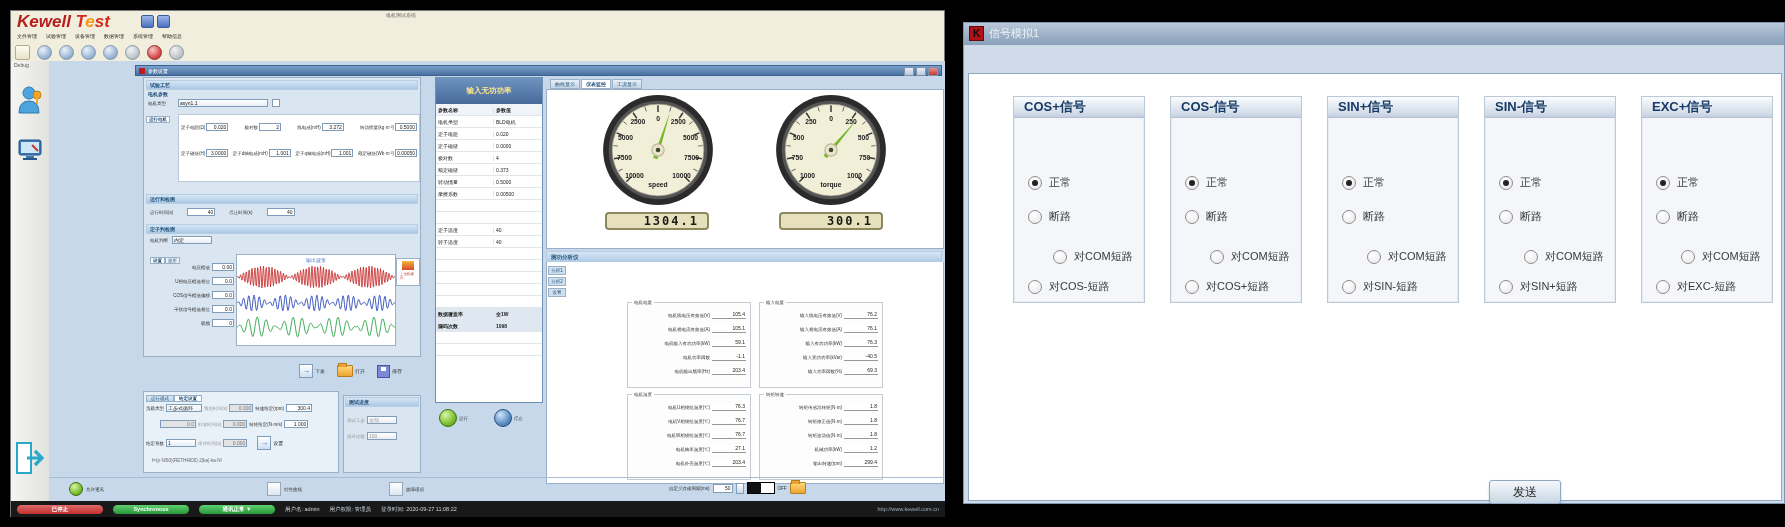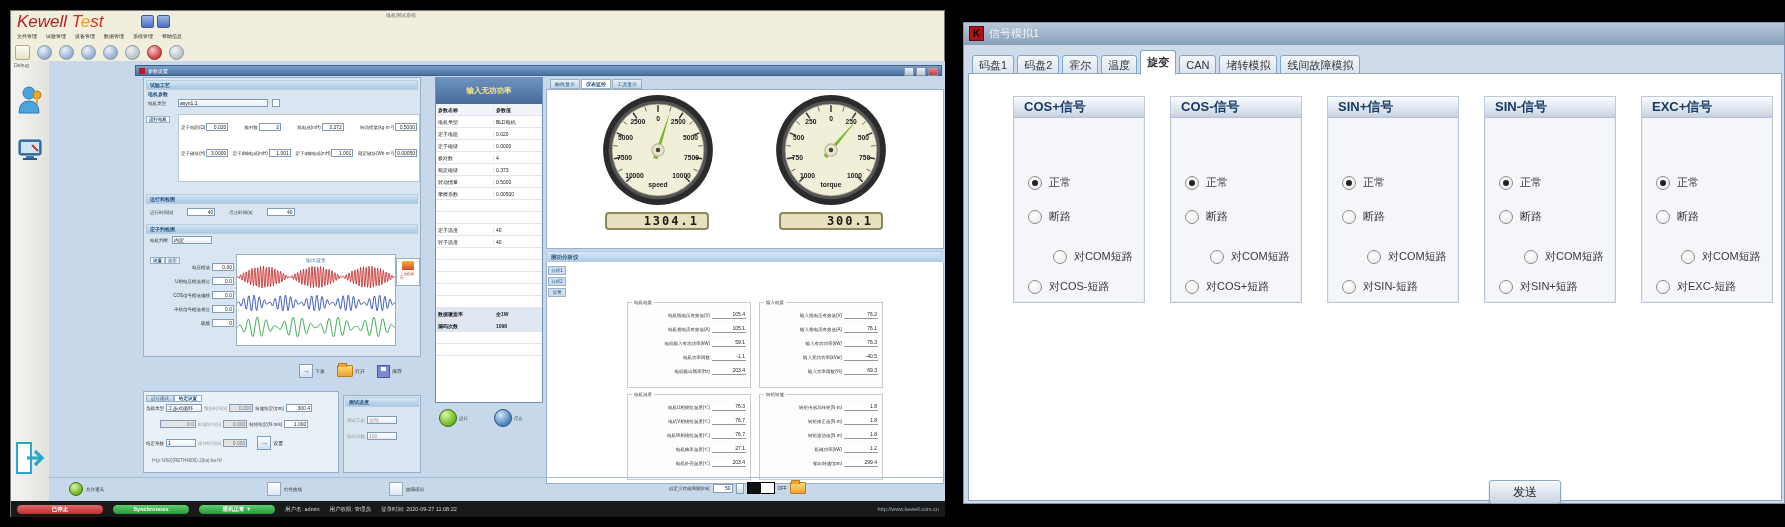--- a/index.html
+++ b/index.html
@@ -3,21 +3,21 @@
 <meta charset="utf-8">
 <style>
   html,body{margin:0;padding:0;background:#000;}
   body{width:1785px;height:527px;position:relative;overflow:hidden;
        font-family:"Liberation Sans",sans-serif;-webkit-font-smoothing:antialiased;}
   .abs{position:absolute;}
 
   
   .win-left{left:10px;top:10px;width:935px;height:507px;background:#f2eedd;border:1px solid #777;box-sizing:border-box;}
   .lw-toptitle{left:330px;top:1px;width:120px;font-size:5px;color:#666;text-align:center;}
-  .logo{left:6px;top:1px;font-size:17px;font-weight:normal;font-style:italic;letter-spacing:0px;}
+  .logo{left:6px;top:1px;font-size:17px;font-weight:bold;font-style:italic;letter-spacing:0px;}
   .logo .k{color:#b41e1e;} .logo .t{color:#d42b1e;} .logo .o{color:#f59a1a;}
   .logo-btn{top:4px;width:11px;height:11px;border-radius:2px;background:linear-gradient(#9db7e8,#4a6fc0);border:1px solid #3a5ba0;}
   .menu-row{left:6px;top:22px;height:9px;display:flex;gap:9px;}
   .menu-item{font-size:5px;color:#222;}
   .toolbar-row{left:4px;top:33px;height:16px;display:flex;gap:7px;align-items:center;}
   .ticon{width:13px;height:13px;border-radius:50%;border:1px solid #8899aa;background:radial-gradient(circle at 35% 30%,#eaf2fb,#9fb9d8 60%,#6e8fb5);}
   .ticon.red{background:radial-gradient(circle at 35% 30%,#f6c9c9,#d95050 60%,#a82727);border-color:#8a3030;}
   .ticon.gray{background:radial-gradient(circle at 35% 30%,#f2f2f2,#c2c8cf 60%,#97a1ab);}
   .ticon.page{border-radius:2px;background:linear-gradient(#fffdf2,#e8e2c8);border:1px solid #b5ac85;}
   .rail{left:0;top:50px;width:38px;height:440px;background:linear-gradient(90deg,#f4f4f2,#e2e2de);border-right:1px solid #b9b9b2;}
@@ -696,31 +696,20 @@
     <span class="sb-url">http://www.kewell.com.cn</span>
   </div>
 </div>
 
 <div class="abs win-right">
   <div class="abs rw-titlebar">
     <span class="rw-kicon">K</span>
     <span class="rw-title">信号模拟1</span>
   </div>
 
-  <div class="abs rw-tabstrip">
-
-  <span class="rtab">码盘1</span>
-      <span class="rtab">码盘2</span>
-      <span class="rtab">霍尔</span>
-      <span class="rtab">温度</span>
-      <span class="rtab active">旋变</span>
-      <span class="rtab">CAN</span>
-      <span class="rtab">堵转模拟</span>
-      <span class="rtab">线间故障模拟</span>
-    </div>
 
   <div class="abs rw-content">
     <div class="gbox" style="left:44px;">
       <div class="ghead">COS+信号</div>
       <div>
 
       <label class="opt">
             <span class="radio checked"></span>
             <span class="olabel">正常</span>
           </label>

